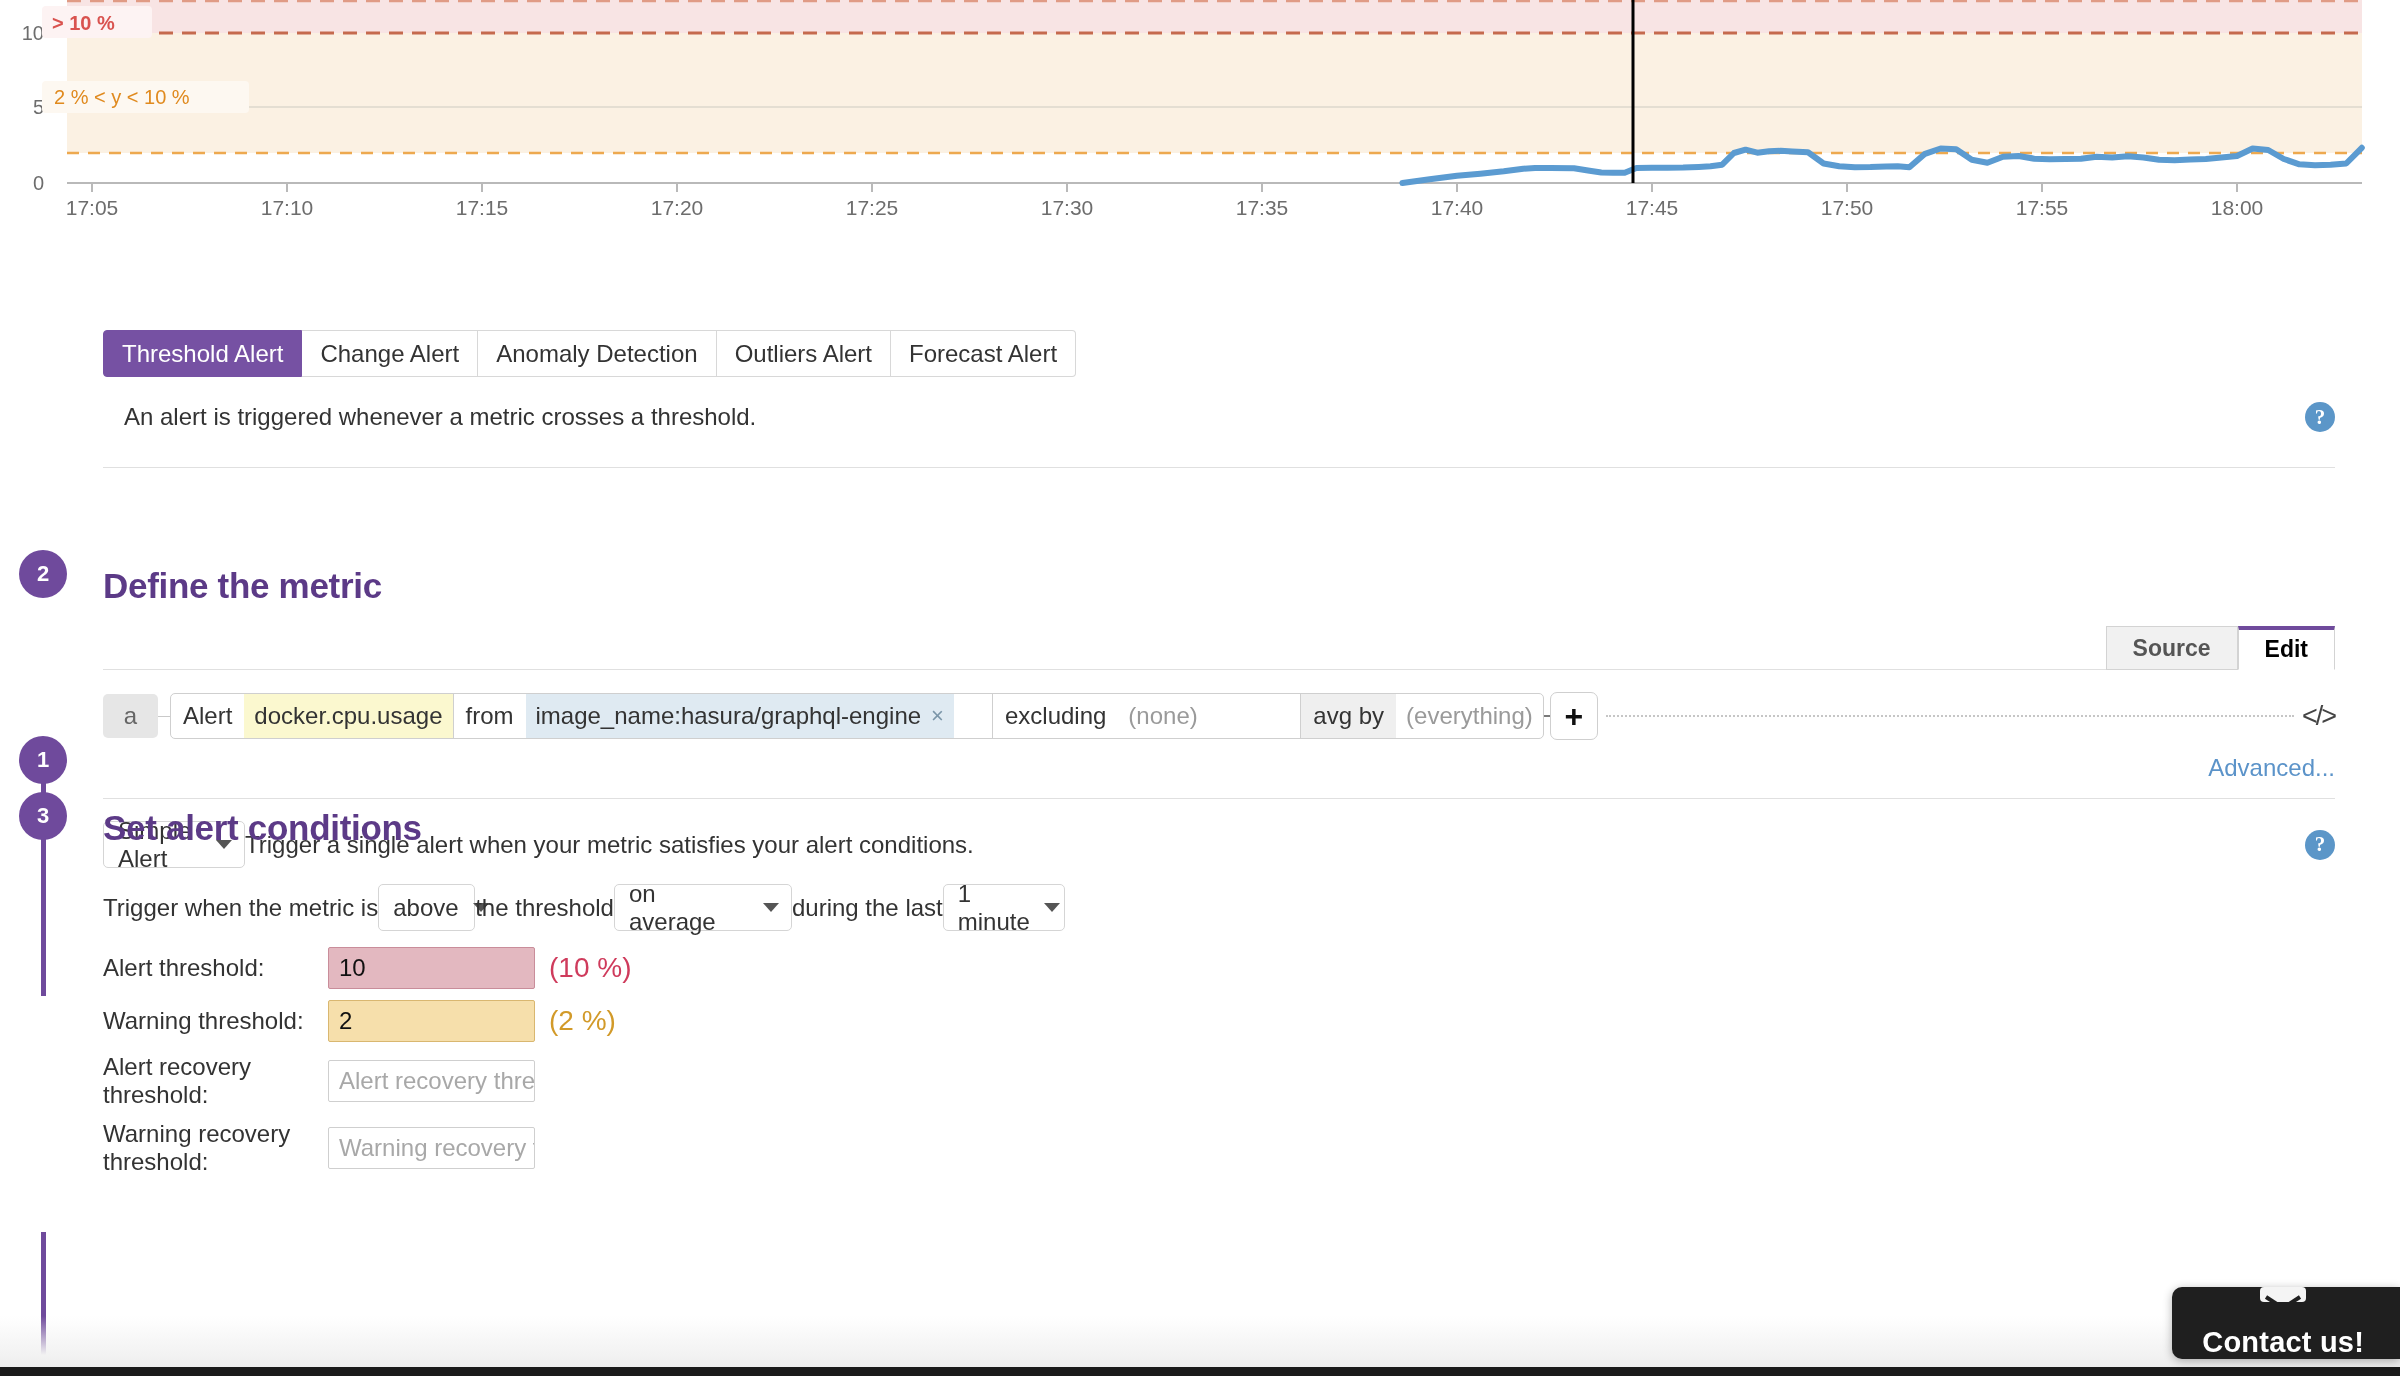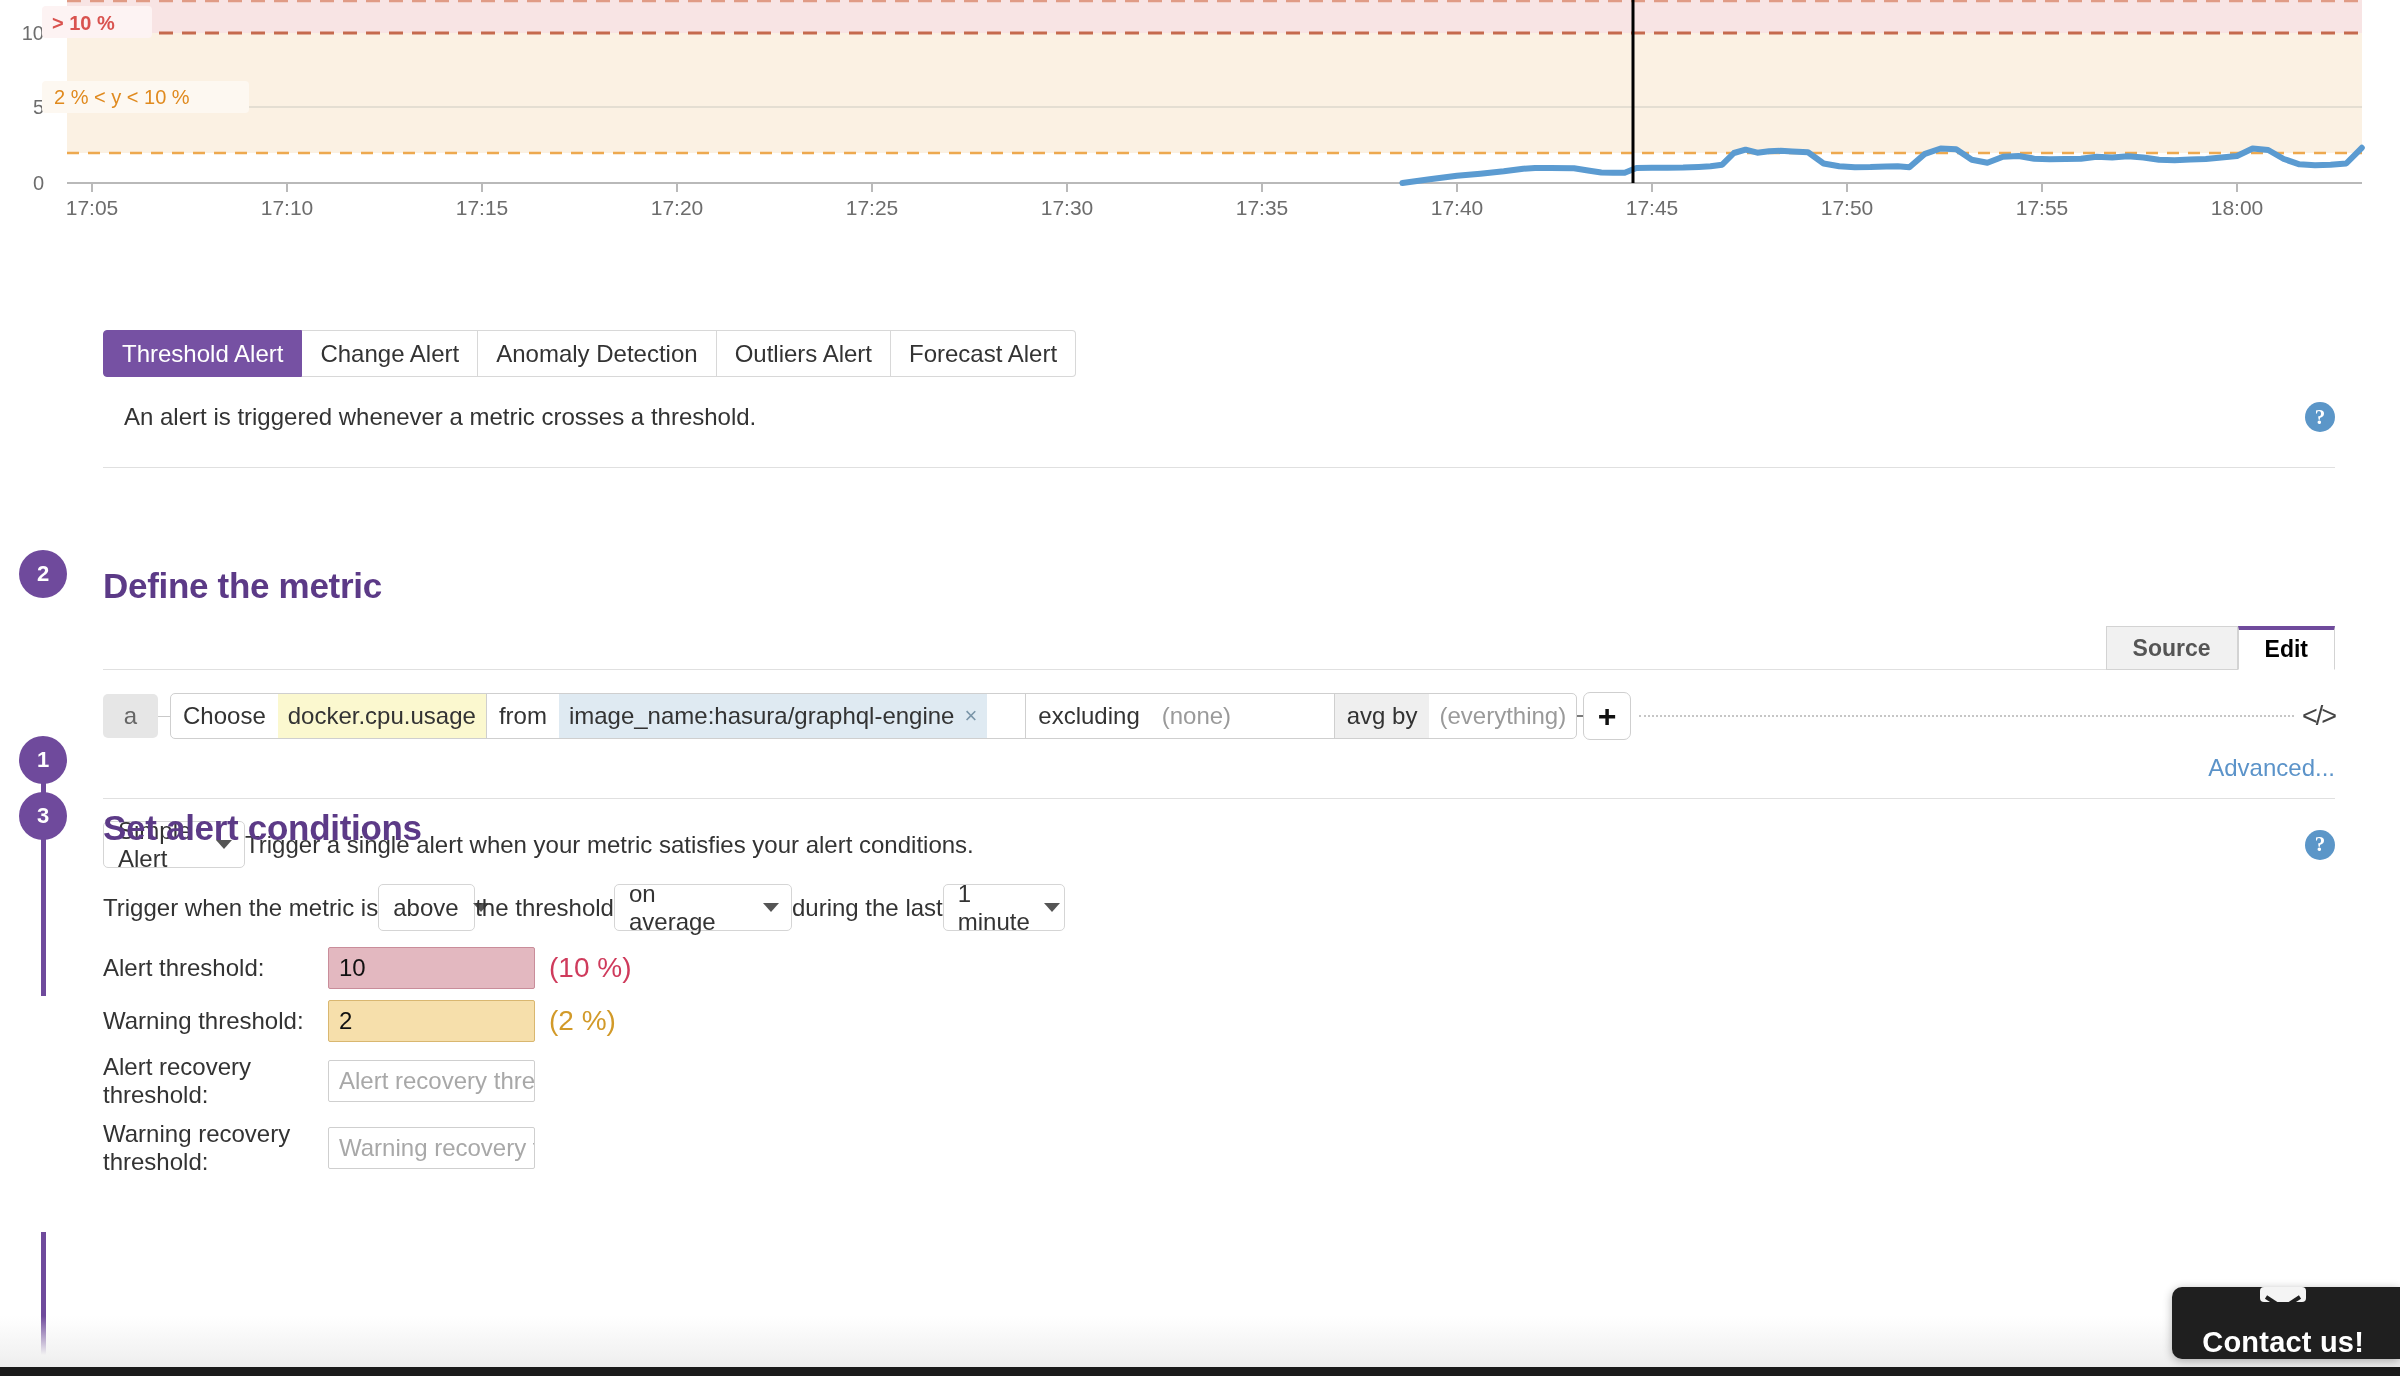--- a/index.html
+++ b/index.html
@@ -298,21 +298,21 @@
             <span>Edit</span>
           </div>
       </div>
       <div class="divider" style="margin-top:-1px;"></div>
 
       <div class="query-row" style="margin-top:22px;">
         <div class="letter-badge">a</div>
         <div class="connector"></div>
 
         <div class="qbox">
-          <div class="qcell qlabel">Choose</div>
+          <div class="qcell qlabel">Alert</div>
           <div class="qcell qvalue q-metric">docker.cpu.usage</div>
           <div class="q-sep"></div>
           <div class="qcell qlabel">from</div>
           <div class="qcell qvalue q-tag">
             <span>image_name:hasura/graphql-engine</span>
             <span class="tag-x">×</span>
           </div>
           <div class="qcell" style="width:38px;"></div>
           <div class="q-sep"></div>
           <div class="qcell qlabel">excluding</div>

